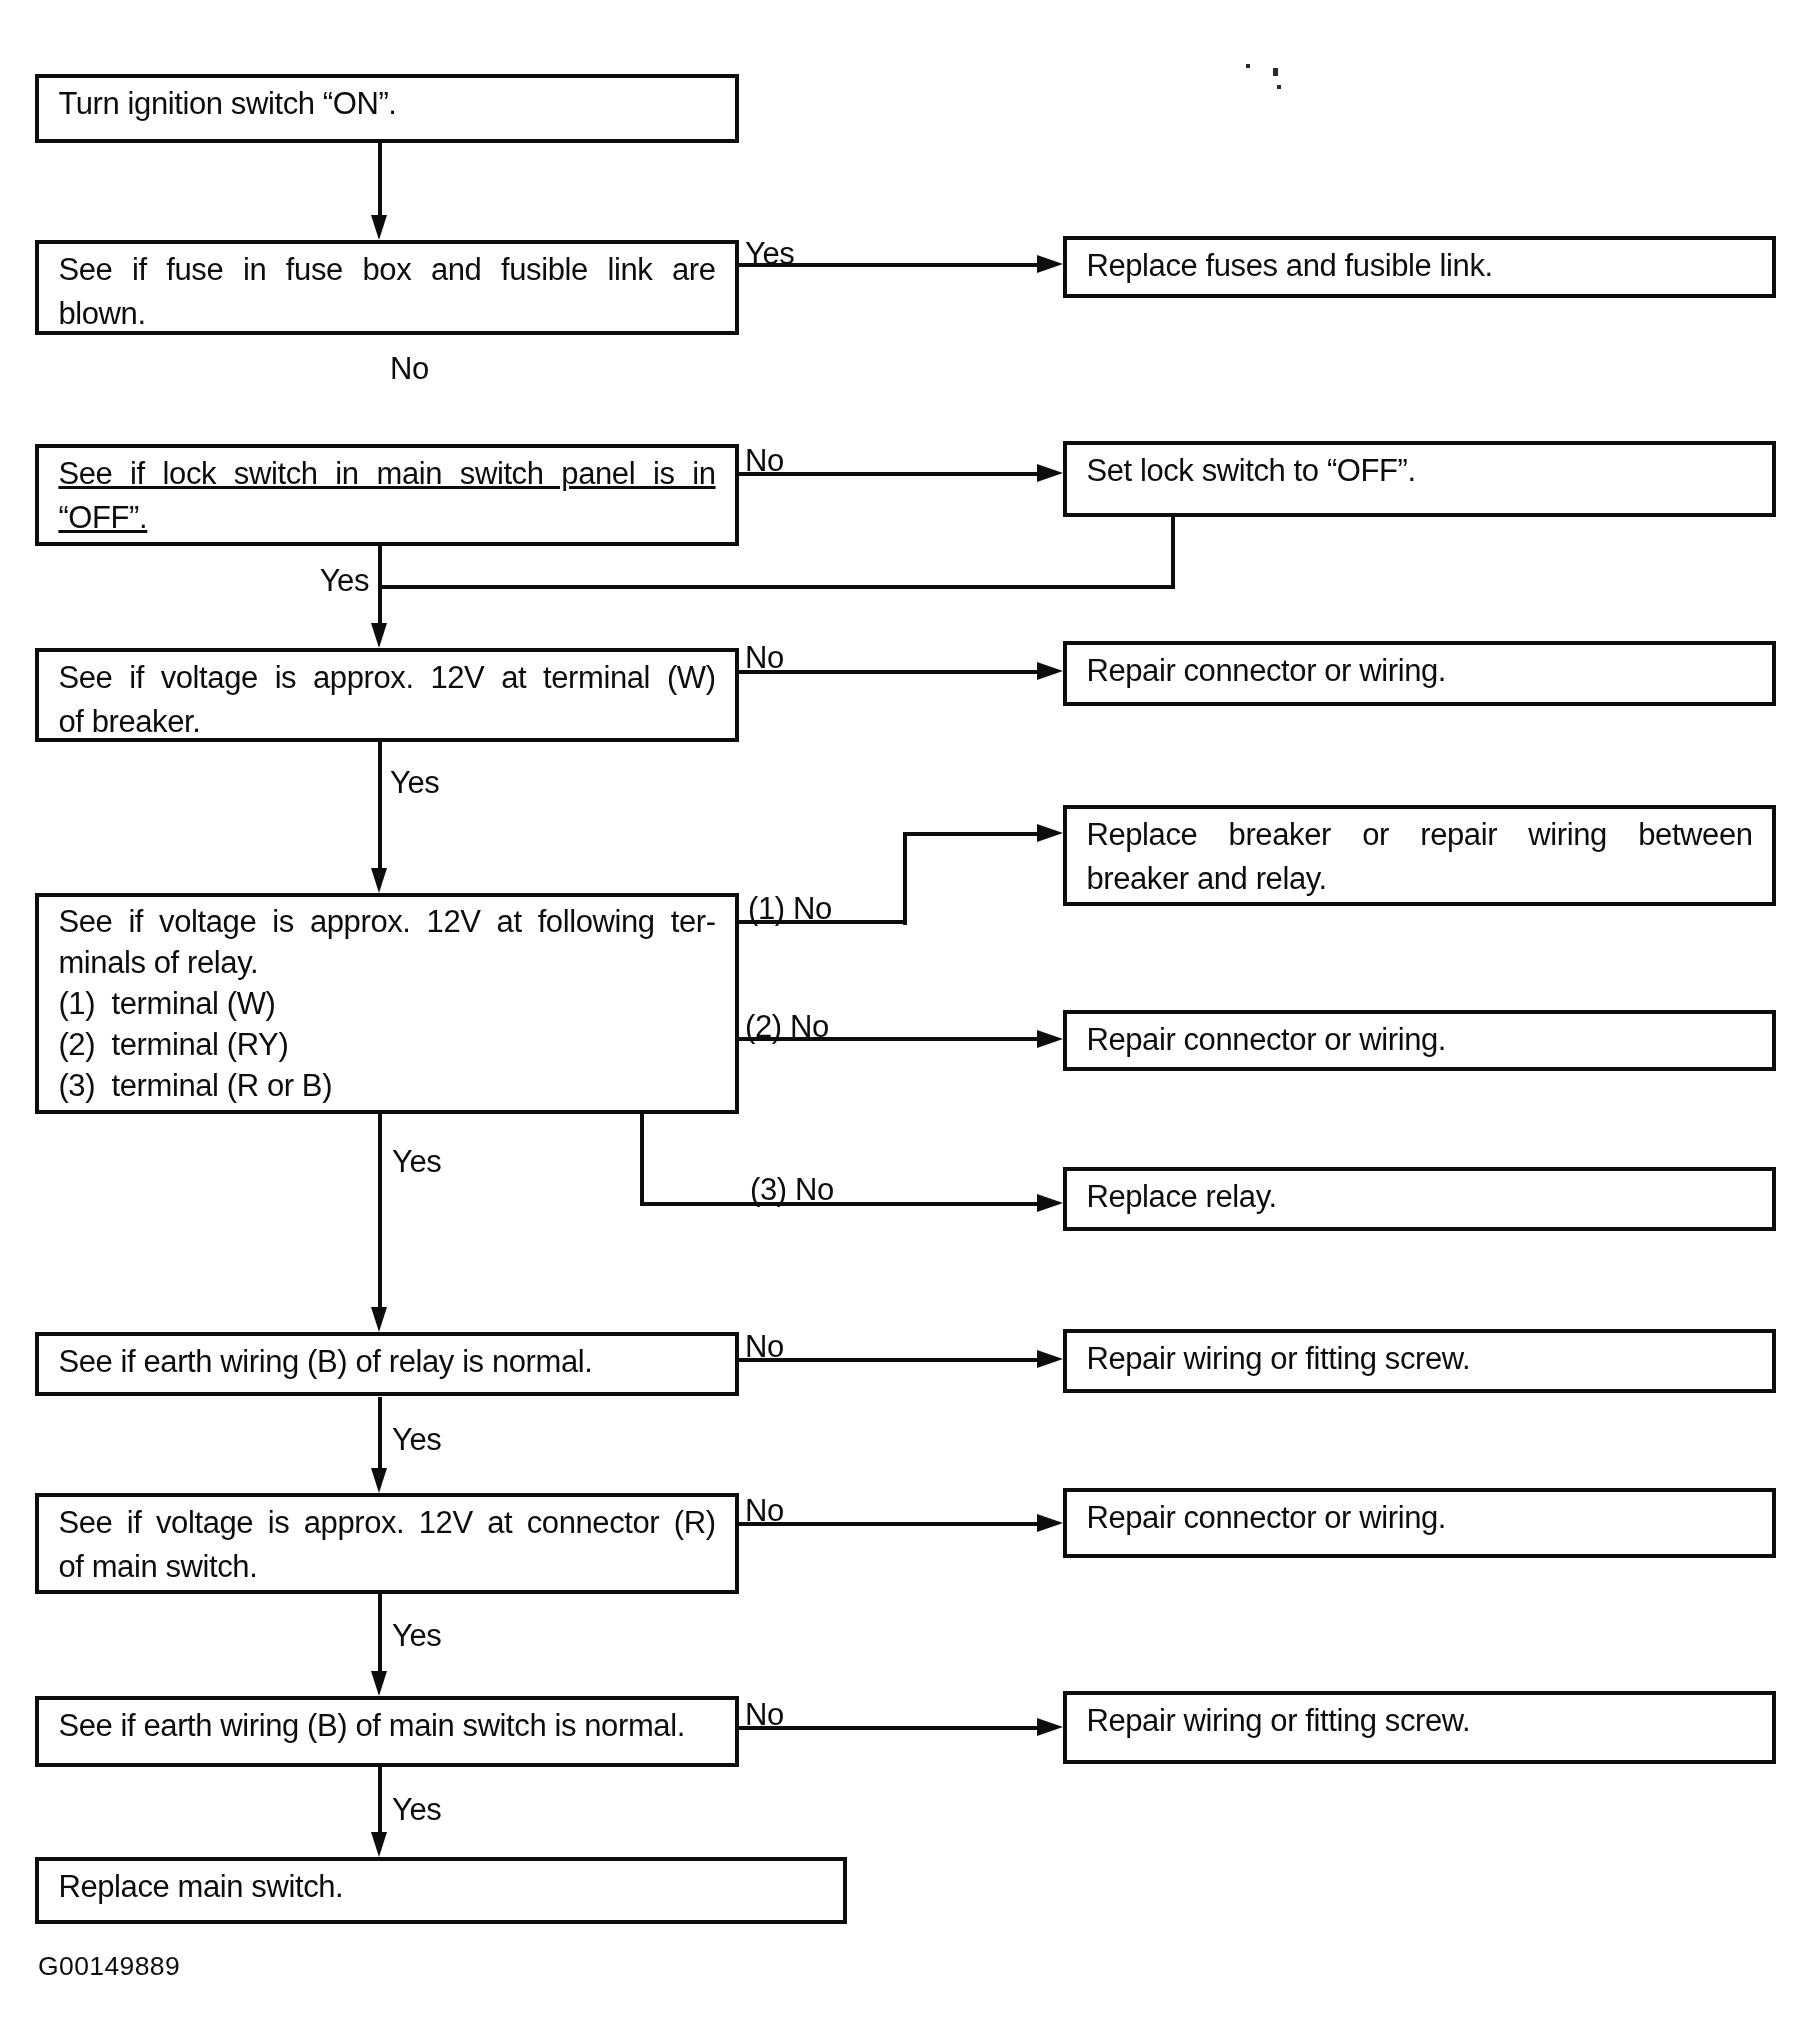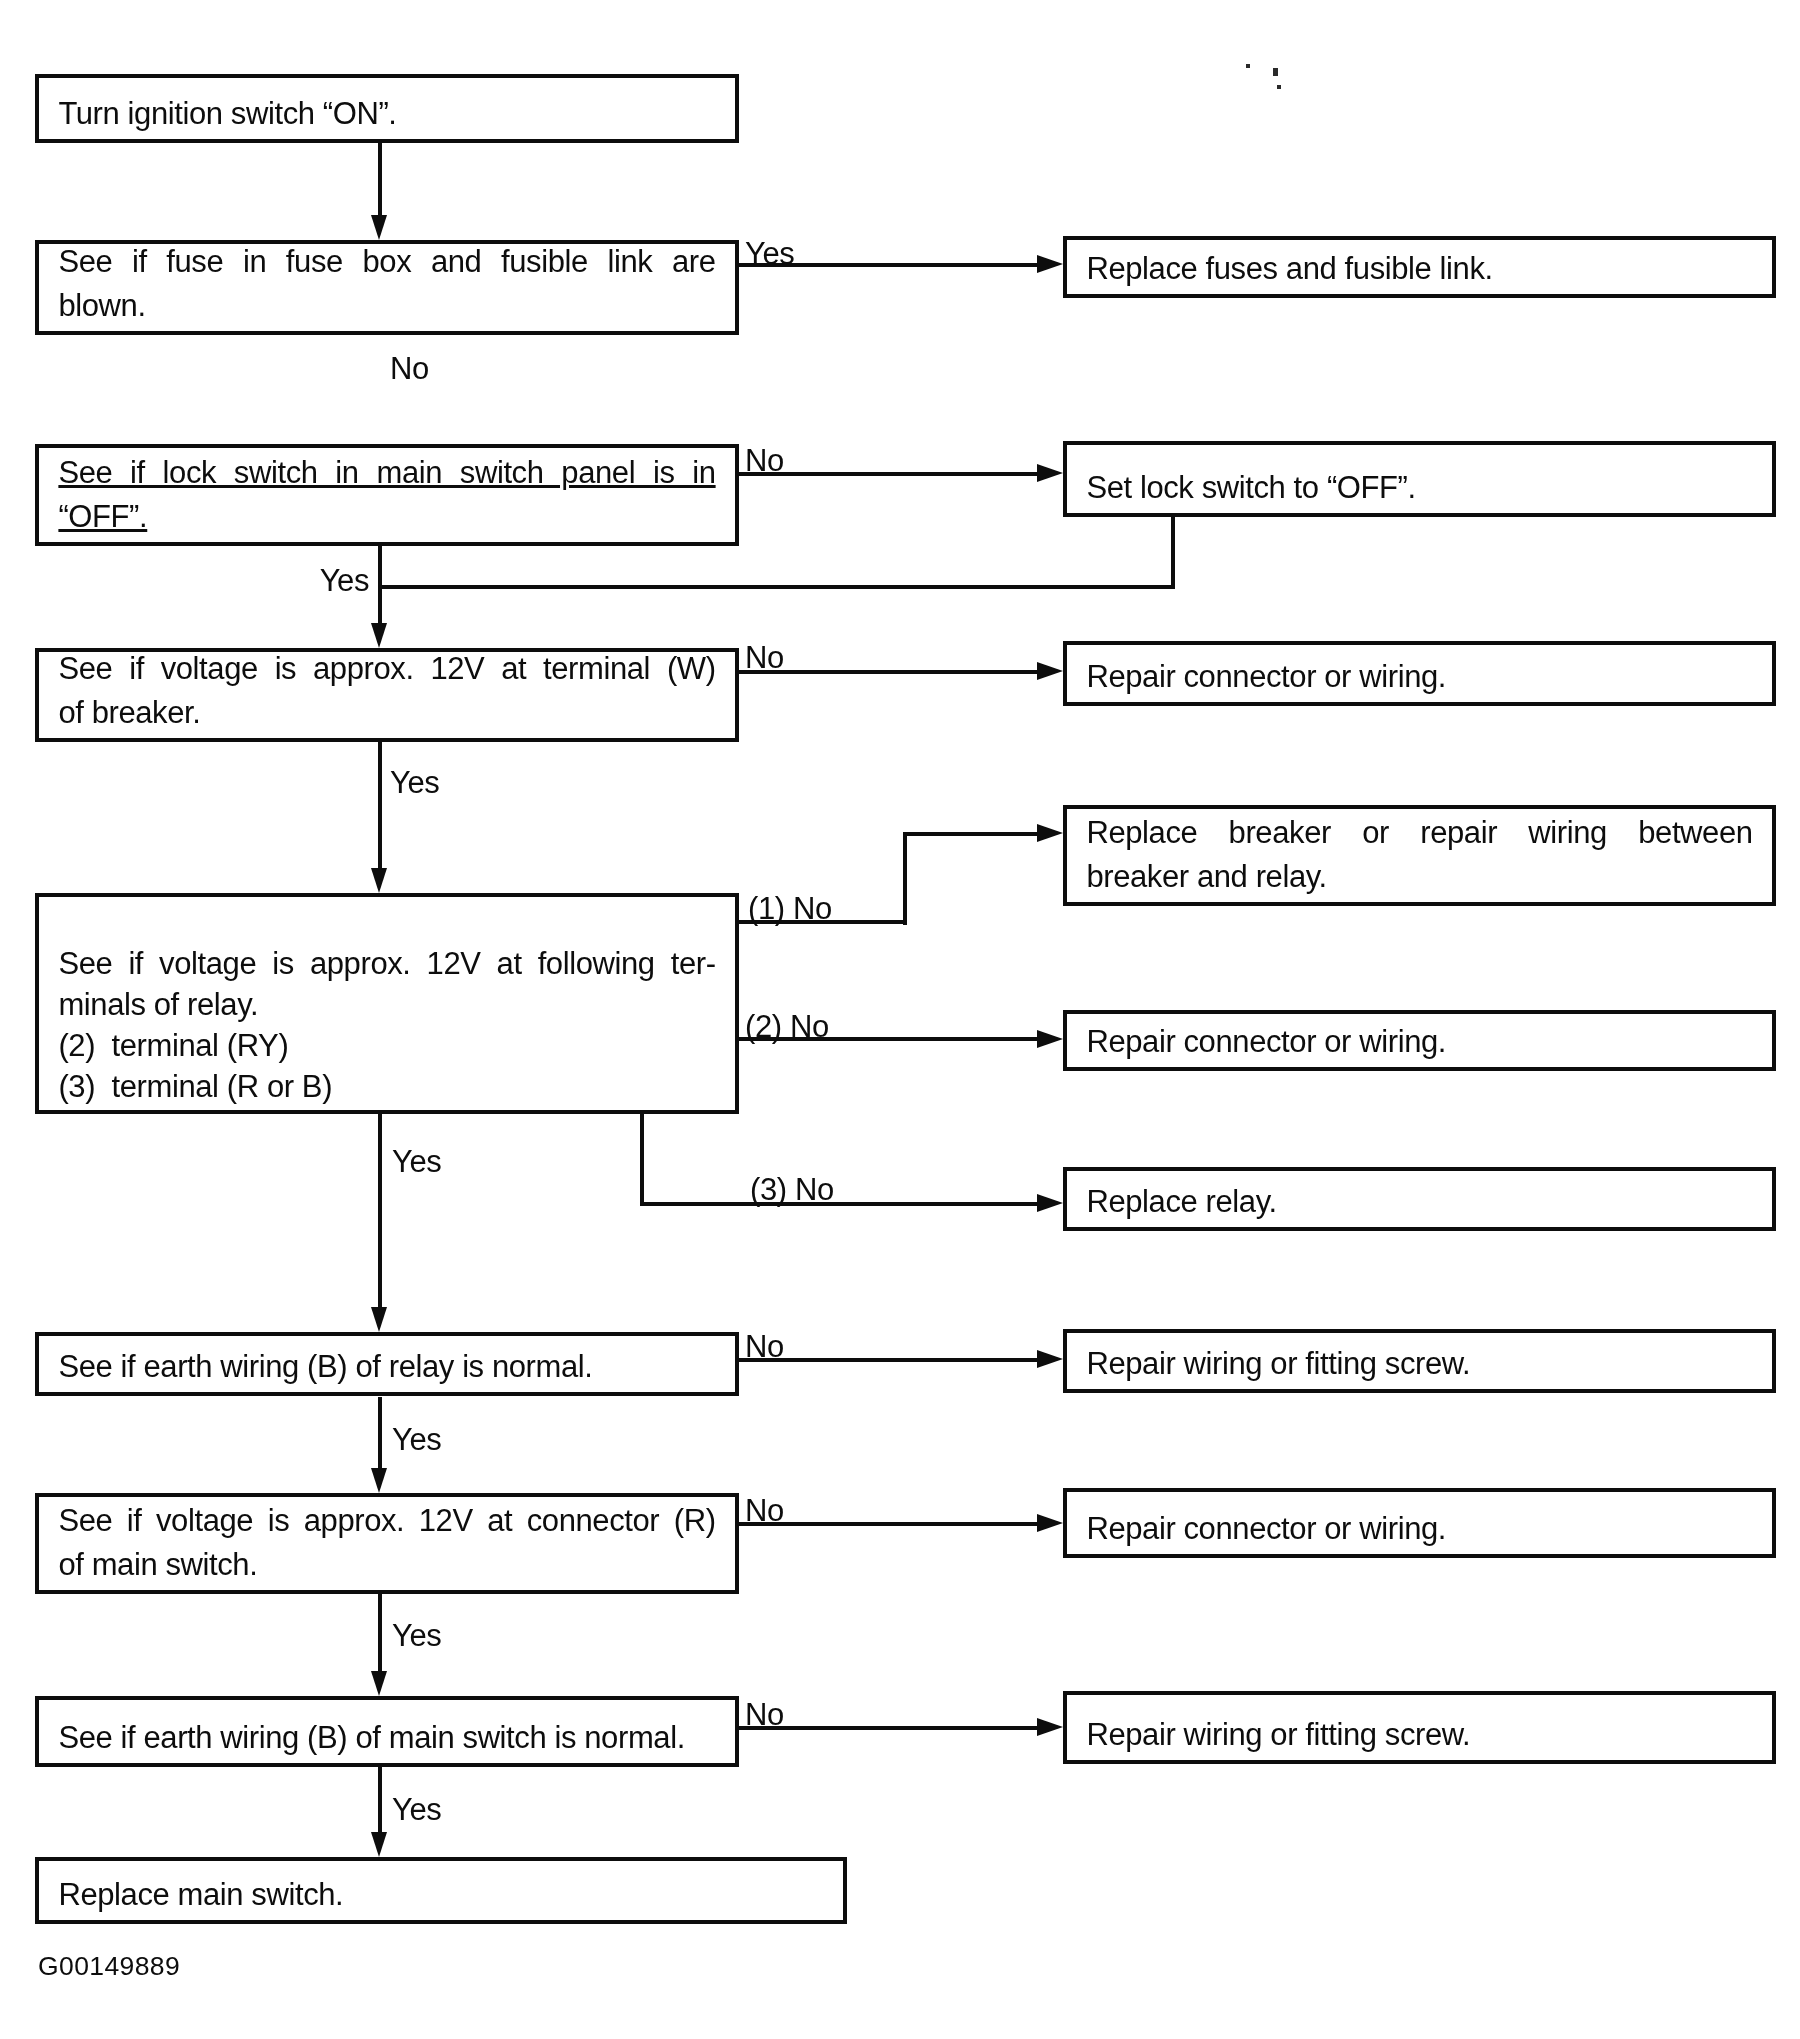--- a/index.html
+++ b/index.html
@@ -2,21 +2,21 @@
 <html style="font-size:14px"><head>
 <meta charset="utf-8">
 <style>
   html,body{margin:0;padding:0;background:#ffffff;}
   .stage{
     position:relative;width:1801px;height:2040px;background:#ffffff;
     font-family:"Liberation Sans","DejaVu Sans",sans-serif;color:#0d0d0d;overflow:hidden;
   }
   .box{
     position:absolute;border:4.4px solid #0d0d0d;background:#ffffff;
-    display:flex;flex-direction:column;justify-content:flex-end;
+    display:flex;flex-direction:column;justify-content:flex-start;
     padding:3.5px 19.4px;box-sizing:border-box;
   }
   .box .line{font-size:31px;line-height:44px;letter-spacing:-0.4px;white-space:pre-wrap;}
   .box .line.j{text-align:justify;text-align-last:justify;white-space:normal;}
   .box.compact .line{line-height:41px;}
   .lbl{position:absolute;font-size:31px;line-height:34px;letter-spacing:-0.4px;white-space:nowrap;margin-top:13px;}
   .lbl.ra{text-align:right;}
   .hline{position:absolute;height:4.4px;background:#0d0d0d;}
   .vline{position:absolute;width:3.5px;background:#0d0d0d;}
   .arrow-r{position:absolute;width:0;height:0;border-top:9.7px solid transparent;
@@ -46,20 +46,21 @@
   </div>
 
   <div class="box" style="left:35px;top:648px;width:704px;height:94px;">
     <div class="line j">See if voltage is approx. 12V at terminal (W)</div>
     <div class="line">of breaker.</div>
   </div>
 
   <div class="box compact" style="left:35px;top:893px;width:704px;height:221px;">
     <div class="line j">See if voltage is approx. 12V at following ter-</div>
     <div class="line">minals of relay.</div>
+    <div class="line">(1)  terminal (W)</div>
     <div class="line">(2)  terminal (RY)</div>
     <div class="line">(3)  terminal (R or B)</div>
   </div>
 
   <div class="box" style="left:35px;top:1332px;width:704px;height:64px;">
     <div class="line">See if earth wiring (B) of relay is normal.</div>
   </div>
 
   <div class="box" style="left:35px;top:1493px;width:704px;height:101px;">
     <div class="line j">See if voltage is approx. 12V at connector (R)</div>

